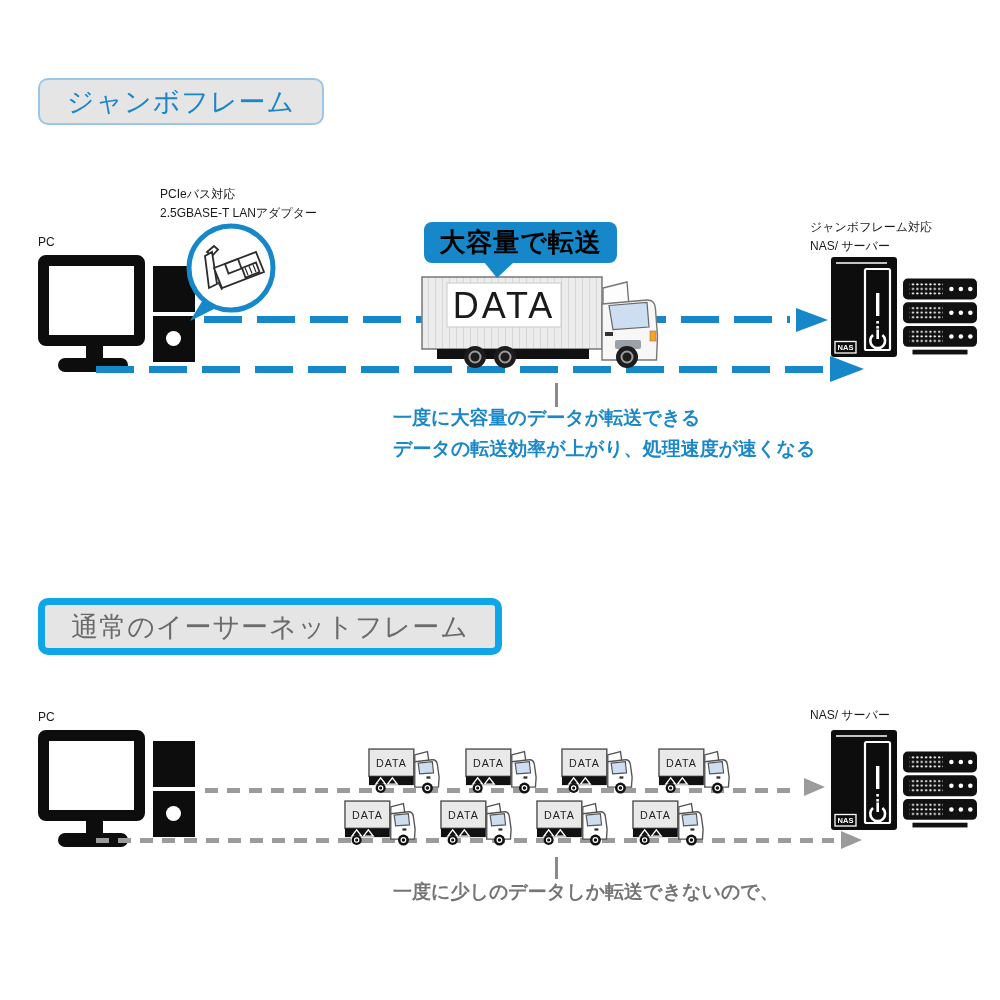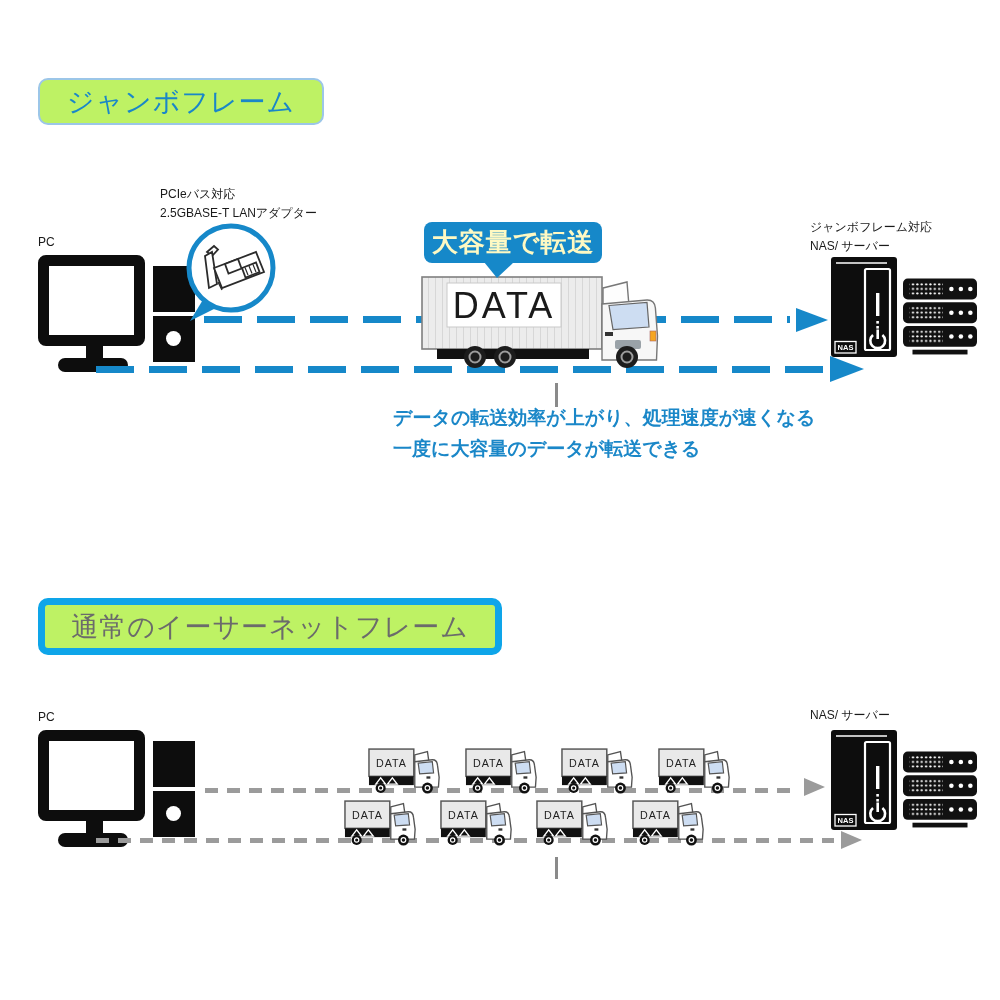--- a/index.html
+++ b/index.html
@@ -2,21 +2,21 @@
 <html style="--accent-blue: #1688c9; --caption-blue: #1a87c8; --title-border-blue: #9cc6e8; --dash-gray: #9b9b9b;"><head>
 <meta charset="utf-8">
 <style>
   html,body{margin:0;padding:0;background:#fff;}
   .canvas{position:relative;width:1000px;height:1000px;background:#fff;overflow:hidden;
           font-family:"Liberation Sans",sans-serif;color:#1a1a1a;}
   .abs{position:absolute;}
 
   
   .title-box{position:absolute;height:43px;border-radius:10px;display:flex;align-items:center;
-             justify-content:center;font-size:27px;letter-spacing:1px;background:#bef264;}
+             justify-content:center;font-size:27px;letter-spacing:1px;background:#e5e5e5;}
   .title-blue{left:38px;top:78px;width:282px;border:2px solid var(--title-border-blue,#9cc6e8);
               color:var(--caption-blue,#1a87c8);}
   .title-gray{left:38px;top:598px;width:450px;border:7px solid #0ea5e9;color:#6b6b6b;}
 
   
   .lbl{position:absolute;font-size:12px;line-height:19px;color:#1a1a1a;}
   .center{text-align:left;}
 
   
   .pc{position:absolute;width:200px;height:125px;}
@@ -33,23 +33,23 @@
   .dash{position:absolute;}
   .dash.blue{height:7px;background:repeating-linear-gradient(90deg,var(--accent-blue,#1688c9) 0 38px,transparent 38px 53px);}
   .dash.gray{height:5px;background:repeating-linear-gradient(90deg,var(--dash-gray,#9b9b9b) 0 13px,transparent 13px 22px);}
   .arrow{position:absolute;width:0;height:0;}
   .arrow.b1{left:796px;top:308px;border-top:12px solid transparent;border-bottom:12px solid transparent;border-left:32px solid var(--accent-blue,#1688c9);}
   .arrow.b2{left:830px;top:356px;border-top:13px solid transparent;border-bottom:13px solid transparent;border-left:34px solid var(--accent-blue,#1688c9);}
   .arrow.g1{left:804px;top:778px;border-top:9px solid transparent;border-bottom:9px solid transparent;border-left:21px solid var(--dash-gray,#9b9b9b);}
   .arrow.g2{left:841px;top:831px;border-top:9px solid transparent;border-bottom:9px solid transparent;border-left:21px solid var(--dash-gray,#9b9b9b);}
 
   
-  .bubble{position:absolute;left:424px;top:222px;width:178px;height:41px;background:var(--accent-blue,#1688c9);
+  .bubble{position:absolute;left:424px;top:222px;width:193px;height:41px;background:var(--accent-blue,#1688c9);
           border-radius:8px;display:flex;align-items:center;justify-content:center;
-          color:#fef9c3;font-size:26px;font-weight:bold;letter-spacing:1px;z-index:6;}
+          color:#000000;font-size:26px;font-weight:bold;letter-spacing:1px;z-index:6;}
   .bubble .tail{position:absolute;left:60px;bottom:-15px;width:0;height:0;
           border-left:13px solid transparent;border-right:17px solid transparent;
           border-top:16px solid var(--accent-blue,#1688c9);}
 
   
   .tick{position:absolute;width:3px;background:#8a8a8a;}
   .caption{position:absolute;font-size:19px;font-weight:600;line-height:31px;}
   .caption.blue{color:var(--caption-blue,#1a87c8);}
   .caption.gray{color:#757575;}
 
@@ -196,22 +196,22 @@
       <rect x="4" y="84.5" width="21" height="11.5" fill="#0d0d0d" stroke="#fff" stroke-width="1.3"></rect>
       <text x="14.5" y="93" font-size="7.5" font-weight="bold" fill="#fff" text-anchor="middle" font-family="Liberation Sans, sans-serif">NAS</text>
     </svg>
 
     <svg class="nas-svg" style="left:903px;top:276px;" width="74" height="81">
       <use href="#sym-rack"></use>
     </svg>
 
     <div class="tick" style="left:555px;top:383px;height:24px;"></div>
     <div class="caption blue" style="left:393px;top:402px;">
+      <div>一度に大容量のデータが転送できる</div>
       <div>データの転送効率が上がり、処理速度が速くなる</div>
-      <div>一度に大容量のデータが転送できる</div>
     </div>
   </section>
 
   <section>
 
     <div class="title-box title-gray">
       <span>通常のイーサーネットフレーム</span>
     </div>
 
     <div class="lbl center" style="left:38px;top:708px;width:108px;">PC</div>
@@ -271,15 +271,16 @@
       <rect x="4" y="84.5" width="21" height="11.5" fill="#0d0d0d" stroke="#fff" stroke-width="1.3"></rect>
       <text x="14.5" y="93" font-size="7.5" font-weight="bold" fill="#fff" text-anchor="middle" font-family="Liberation Sans, sans-serif">NAS</text>
     </svg>
 
     <svg class="nas-svg" style="left:903px;top:749px;" width="74" height="81">
       <use href="#sym-rack"></use>
     </svg>
 
     <div class="tick" style="left:555px;top:857px;height:22px;"></div>
     <div class="caption gray" style="left:393px;top:876px;">
+      <div>一度に少しのデータしか転送できないので、</div>
     </div>
   </section>
 </div>
 
 </body></html>

